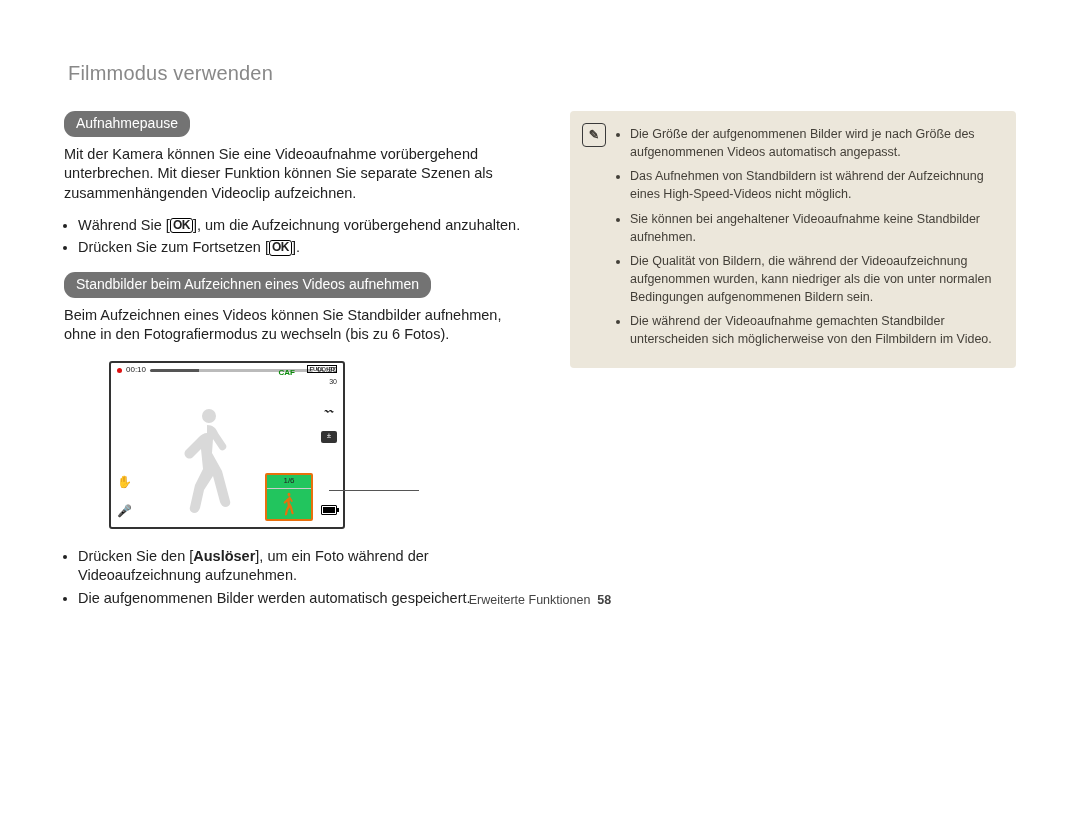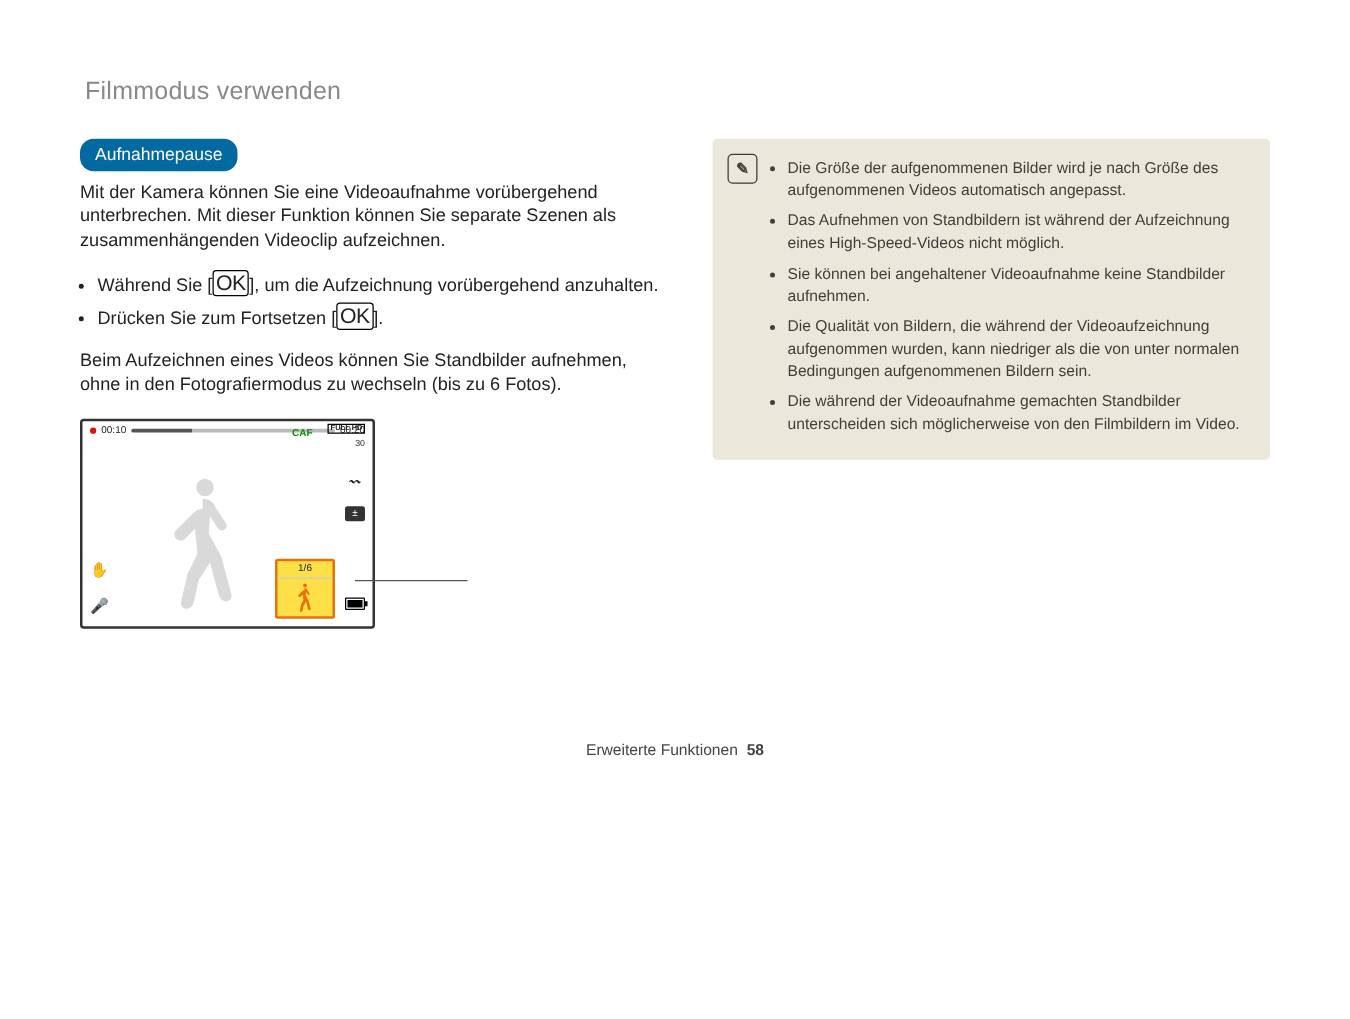--- a/index.html
+++ b/index.html
@@ -33,42 +33,42 @@
     gap: 34px;
   }
   .col-left {
     width: 472px;
   }
   .col-right {
     width: 446px;
   }
   .pill {
     display: inline-block;
-    background: #0369a1;
+    background: #737373;
     color: #fff;
     border-radius: 11px;
     padding: 3px 12px 4px 12px;
     font-size: 14px;
     font-weight: 400;
   }
   .para {
     margin: 8px 0 12px 0;
   }
   .bullets {
     margin: 0 0 14px 0;
     padding-left: 14px;
   }
   .bullets > li {
     list-style: disc;
     margin: 3px 0;
   }
   .ok-icon {
     display: inline-block;
-    font-weight: 400;
-    font-size: 17px;
+    font-weight: 700;
+    font-size: 12px;
     border: 1.5px solid #000;
     border-radius: 3px;
     padding: 0 2px;
     line-height: 1.15;
     vertical-align: 1px;
     letter-spacing: -0.5px;
   }
   .camera-frame {
     width: 232px;
     height: 164px;
@@ -125,21 +125,21 @@
     position: absolute;
     left: 58px; bottom: 12px;
     width: 80px; height: 110px;
   }
   .thumb {
     position: absolute;
     right: 30px; bottom: 6px;
     width: 44px;
     border: 2px solid #e8700d;
     border-radius: 2px;
-    background: #fde047;
+    background: #22c55e;
   }
   .thumb-head {
     font-size: 8px; text-align: center; border-bottom: 1px solid #ccc;
     padding: 1px 0;
   }
   .thumb-body {
     height: 30px; display: flex; align-items: center; justify-content: center;
   }
   .pointer-line {
     position: absolute;
@@ -148,20 +148,21 @@
     width: 90px;
     height: 0;
     border-top: 1px solid #555;
   }
   .figure-row {
     display: flex;
     align-items: flex-end;
     gap: 20px;
     margin-bottom: 10px;
     position: relative;
+    margin-left: 45px;
   }
   .fig-caption {
     font-size: 14px;
     margin-top: 96px;
     width: 200px;
   }
   .notebox {
     background: #ece7db;
     border-radius: 4px;
     padding: 12px 16px 14px 12px;
@@ -223,20 +224,21 @@
 
       <ul class="bullets">
         <li>
           <span>Während Sie [</span><span class="ok-icon">OK</span><span>], um die Aufzeichnung vorübergehend anzuhalten.</span>
         </li>
         <li>
           <span>Drücken Sie zum Fortsetzen [</span><span class="ok-icon">OK</span><span>].</span>
         </li>
       </ul>
 
+      <span class="pill">Standbilder beim Aufzeichnen eines Videos aufnehmen</span>
       <p class="para">Beim Aufzeichnen eines Videos können Sie Standbilder aufnehmen, ohne in den Fotografiermodus zu wechseln (bis zu 6 Fotos).</p>
 
       <div class="figure-row">
         <div class="camera-frame">
 
           <div class="cam-top">
             <span class="rec-dot"></span>
             <span class="rec-time">00:10</span>
             <span class="rec-bar"></span>
             <span class="rec-right">00:20</span>
@@ -271,20 +273,26 @@
             </div>
           </div>
 
           <span style="position:absolute; right:6px; bottom:6px;"><span class="batt"></span></span>
 
           <span class="pointer-line"></span>
         </div>
 
       </div>
 
+      <ul class="bullets">
+        <li>
+          <span>Drücken Sie den [</span><span class="bold">Auslöser</span><span>], um ein Foto während der Videoaufzeichnung aufzunehmen.</span>
+        </li>
+        <li>Die aufgenommenen Bilder werden automatisch gespeichert.</li>
+      </ul>
 
     </div>
 
     <div class="col-right">
       <div class="notebox">
         <div class="note-icon">✎</div>
         <ul>
           <li>Die Größe der aufgenommenen Bilder wird je nach Größe des aufgenommenen Videos automatisch angepasst.</li>
           <li>Das Aufnehmen von Standbildern ist während der Aufzeichnung eines High-Speed-Videos nicht möglich.</li>
           <li>Sie können bei angehaltener Videoaufnahme keine Standbilder aufnehmen.</li>

